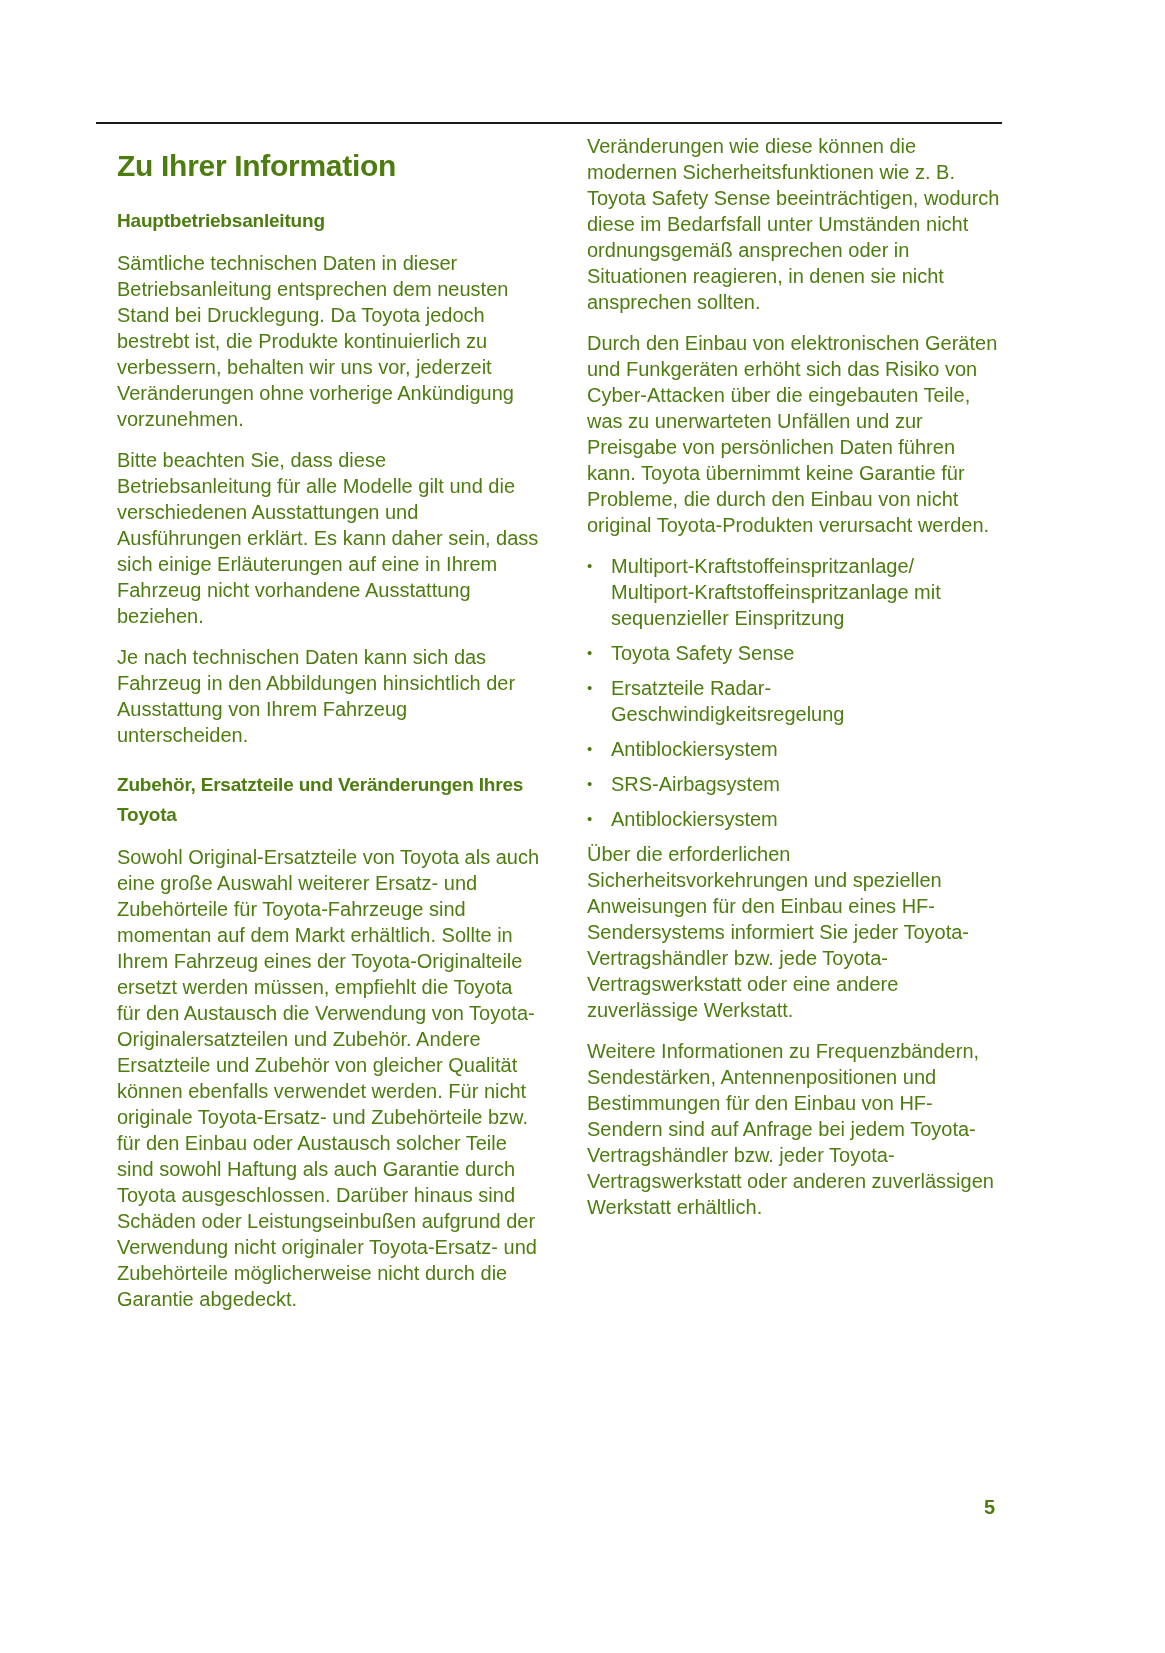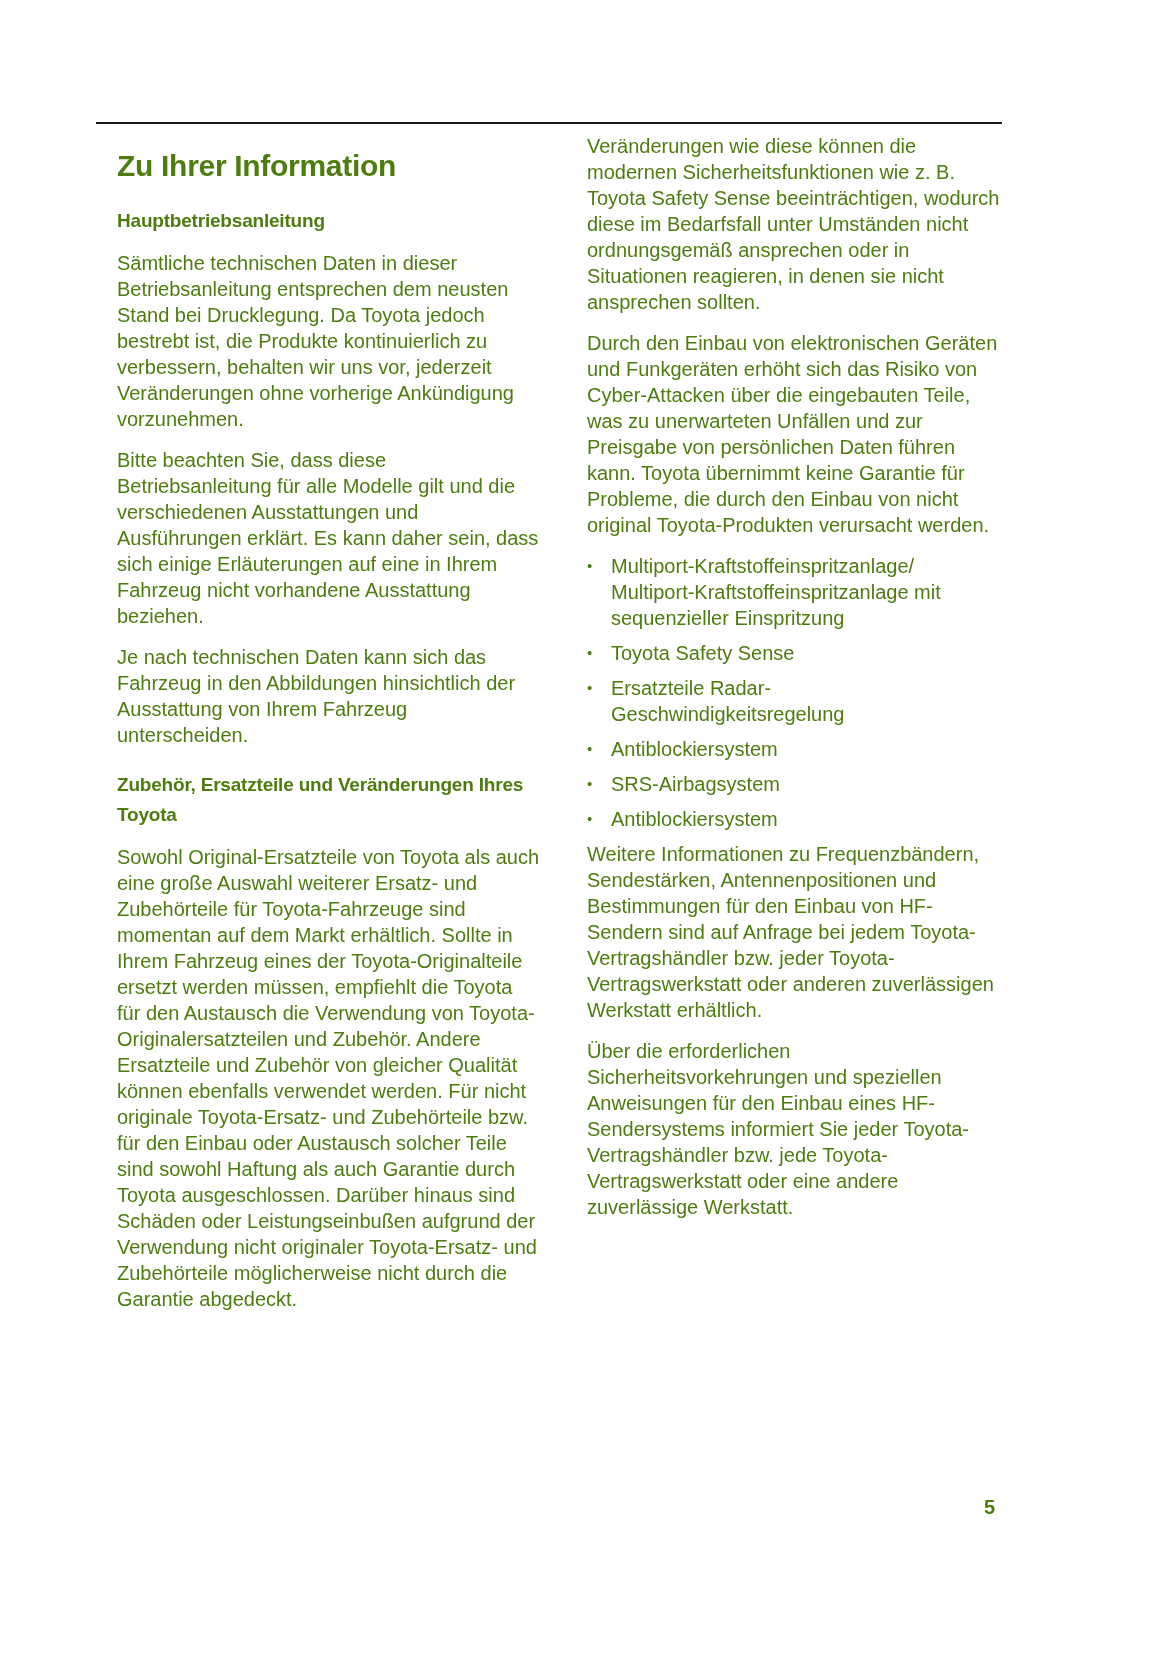--- a/index.html
+++ b/index.html
@@ -136,21 +136,21 @@
           <li>
             <span class="bullet-mark">•</span>
             <span class="bullet-text">SRS-Airbagsystem</span>
           </li>
           <li>
             <span class="bullet-mark">•</span>
             <span class="bullet-text">Antiblockiersystem</span>
           </li>
         </ul>
 
+        <p class="body-para">Über die erforderlichen Sicherheitsvorkehrungen und speziellen Anweisungen für den Einbau eines HF-Sendersystems informiert Sie jeder Toyota-Vertragshändler bzw. jede Toyota-Vertragswerkstatt oder eine andere zuverlässige Werkstatt.</p>
         <p class="body-para">Weitere Informationen zu Frequenzbändern, Sendestärken, Antennenpositionen und Bestimmungen für den Einbau von HF-Sendern sind auf Anfrage bei jedem Toyota-Vertragshändler bzw. jeder Toyota-Vertragswerkstatt oder anderen zuverlässigen Werkstatt erhältlich.</p>
-        <p class="body-para">Über die erforderlichen Sicherheitsvorkehrungen und speziellen Anweisungen für den Einbau eines HF-Sendersystems informiert Sie jeder Toyota-Vertragshändler bzw. jede Toyota-Vertragswerkstatt oder eine andere zuverlässige Werkstatt.</p>
       </div>
 
     </div>
   </div>
 
   <div class="page-number">5</div>
 </div>
 
 </body></html>

